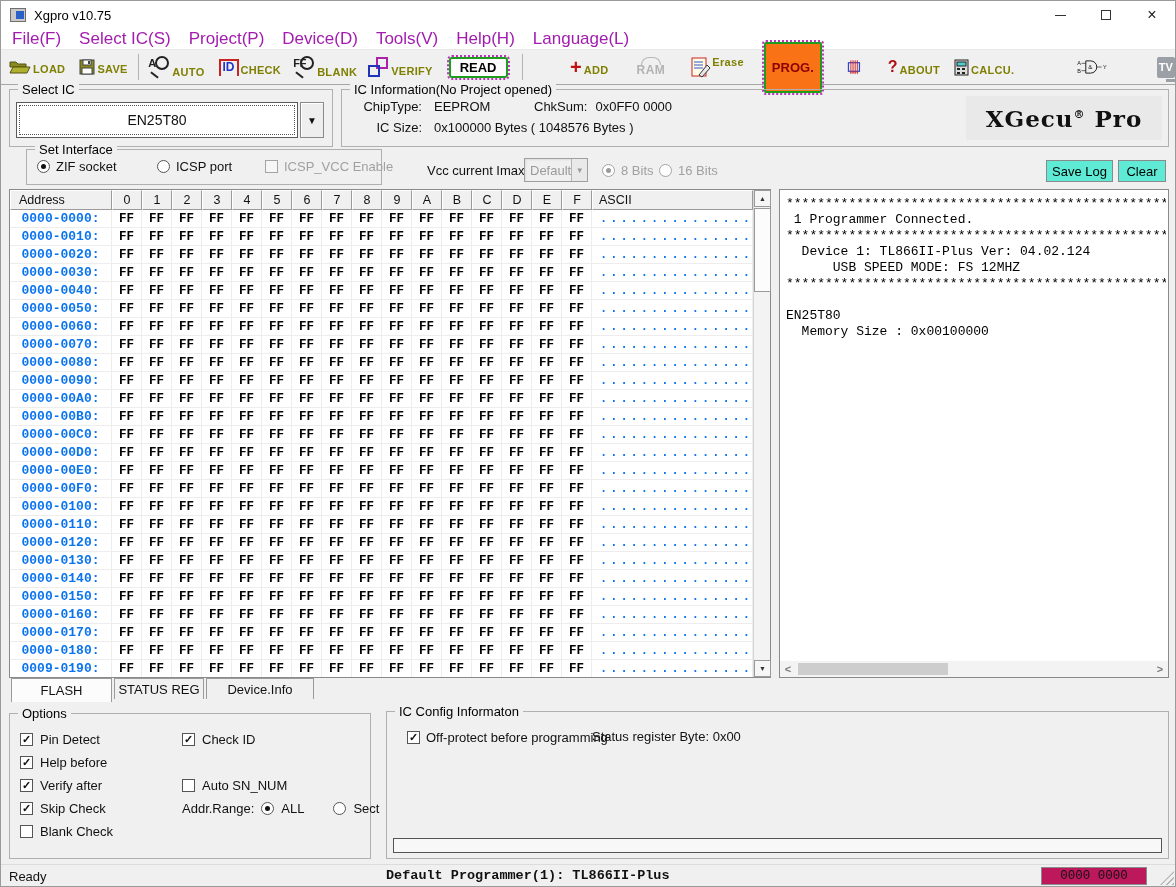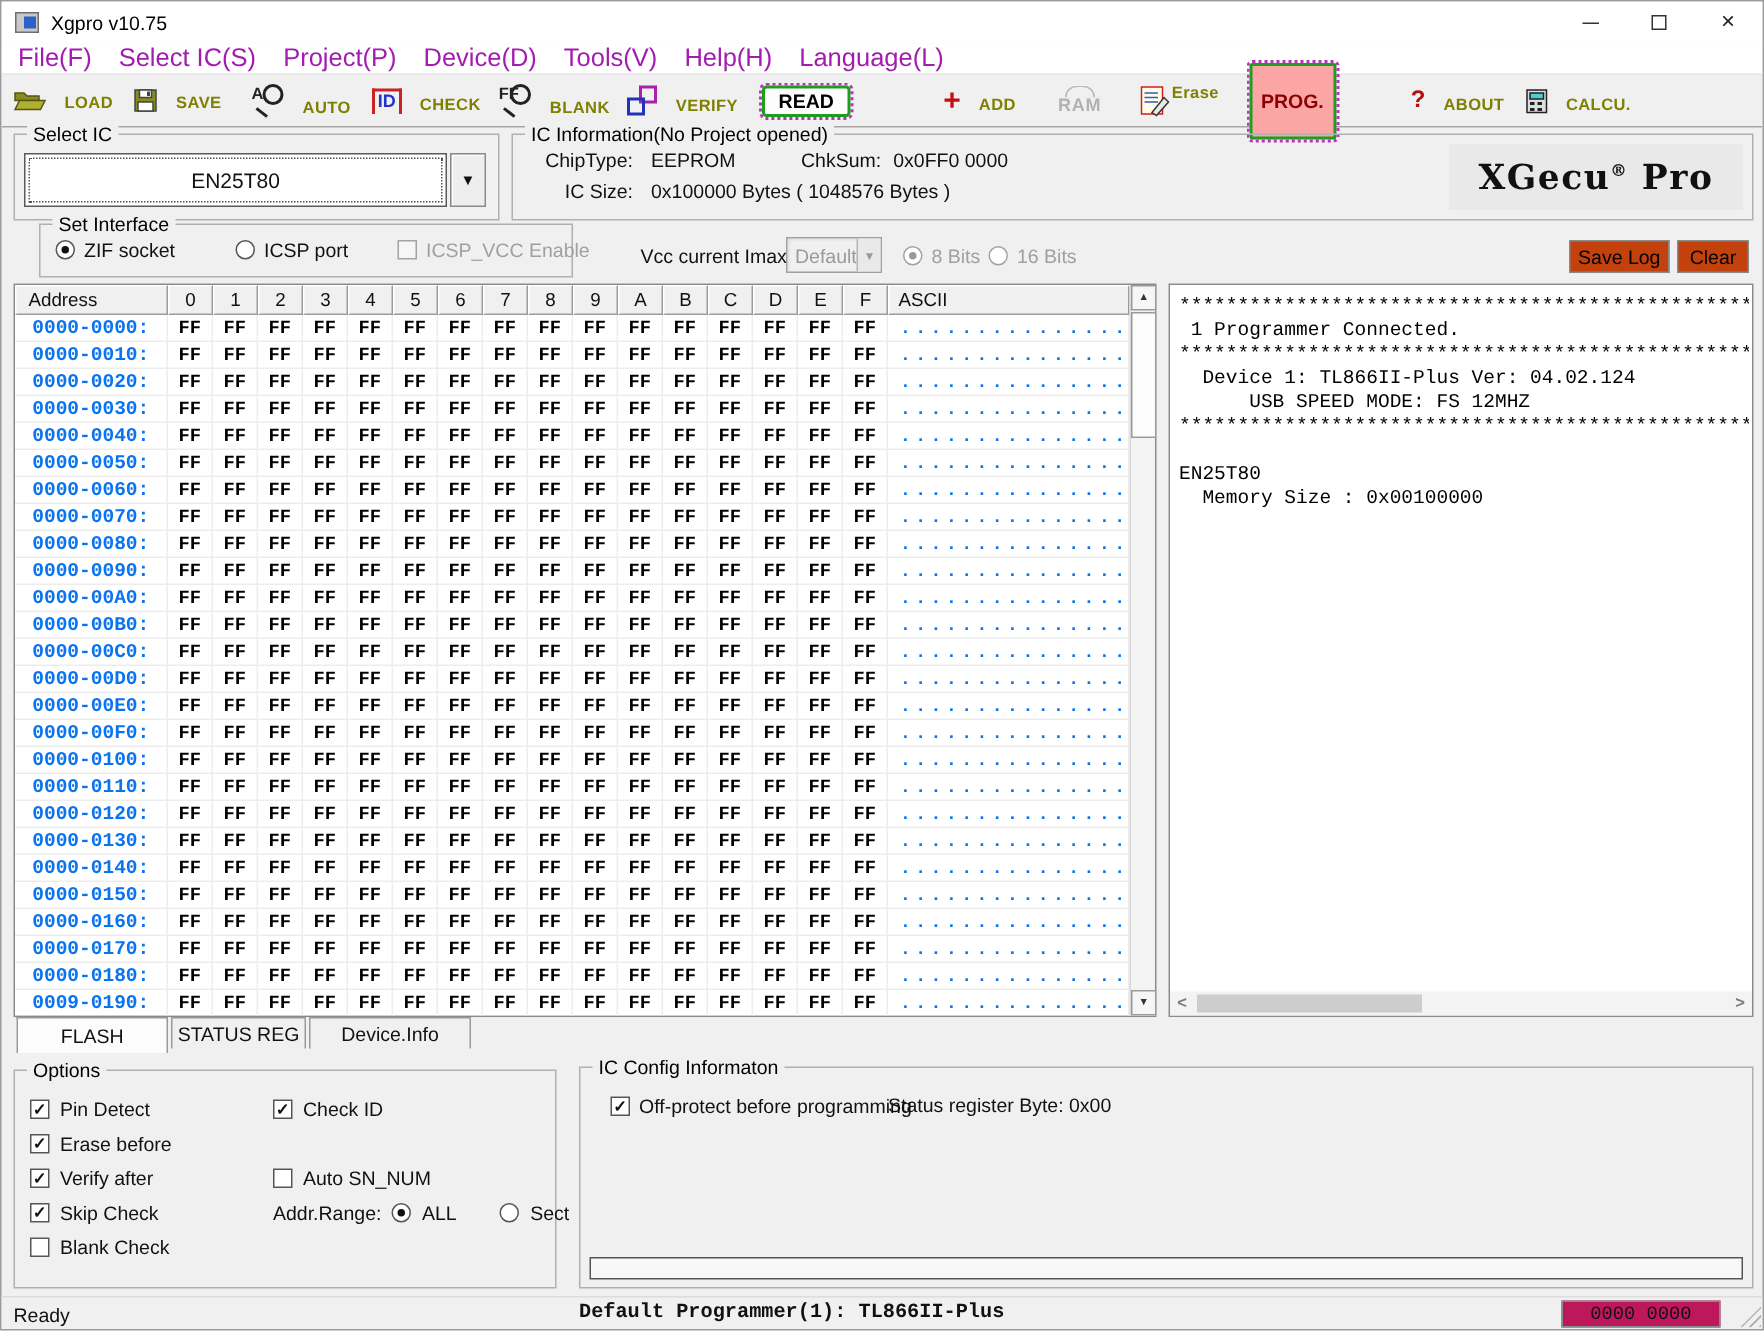--- a/index.html
+++ b/index.html
@@ -18,35 +18,35 @@
   .winbtns { margin-left:auto; display:flex; height:100%; }
   .winbtn { width:46px; height:100%; display:flex; align-items:center; justify-content:center; color:#222; }
   .ico-min { width:11px; height:1px; background:#333; }
   .ico-max { width:10px; height:10px; border:1px solid #333; }
   .ico-close { font-size:16px; line-height:1; }
   
   .menubar { height:20px; background:#fff; display:flex; align-items:center; padding-left:2px; }
   .menu-item { font-size:17px; padding:0 9px; color:#a21caf; }
   
   .toolbar { height:36px; background:#f0f0f0; border-top:1px solid #e8e8e8; border-bottom:1px solid #a6a6a6; display:flex; align-items:center; }
-  .tbtn { display:flex; align-items:flex-end; gap:12px; }
+  .tbtn { display:flex; align-items:flex-end; gap:2px; }
   .tlabel { font-size:11px; font-weight:bold; color:#7f7f00; letter-spacing:.3px; }
   .sep { width:1px; height:26px; background:#b3b3b3; margin:0 10px; }
   .icon-folder, .icon-floppy { display:inline-block; }
   .mag { position:relative; width:22px; height:22px; }
   .mag .ring { position:absolute; right:1px; top:0; width:14px; height:14px; border:2px solid #222; border-radius:50%; }
   .mag .handle { position:absolute; left:2px; bottom:2px; width:9px; height:2px; background:#222; transform:rotate(38deg); }
   .mag .glyph { position:absolute; left:0; top:1px; font-size:11px; font-weight:bold; color:#222; }
   .glyph-red { color:#b22; }
   .icon-id { font-size:12px; font-weight:bold; color:#2233cc; border-top:2px solid #cc2222; border-left:2px solid #cc2222; border-right:2px solid #cc2222; padding:0 2px 2px 2px; line-height:13px; }
   .icon-verify { position:relative; width:22px; height:20px; }
   .icon-verify .sq1 { position:absolute; left:1px; bottom:0; width:12px; height:12px; border:2px solid #2233bb; }
   .icon-verify .sq2 { position:absolute; right:1px; top:0; width:12px; height:12px; border:2px solid #aa22aa; }
   .read-btn { font-size:13px; font-weight:bold; color:#000; background:#fdfdfd; border:2px solid #1d9f1d; outline:2px dotted #bb33bb; border-radius:3px; padding:1px 9px; }
-  .prog-btn { font-size:13px; font-weight:bold; color:#8b0000; background:#fca5a5; border:2px solid #1d9f1d; outline:2px dotted #bb33bb; border-radius:2px; padding:16px 6px; }
+  .prog-btn { font-size:13px; font-weight:bold; color:#8b0000; background:#f97316; border:2px solid #1d9f1d; outline:2px dotted #bb33bb; border-radius:2px; padding:16px 6px; }
   .icon-plus { color:#c01010; font-size:20px; font-weight:bold; line-height:18px; }
   .ram-wrap { display:flex; flex-direction:column; align-items:center; }
   .ram-arc { width:20px; height:8px; border:1px solid #b8b8b8; border-bottom:none; border-radius:10px 10px 0 0; }
   .ram-txt { font-size:12px; font-weight:bold; color:#b2b2b2; letter-spacing:.5px; margin-top:-2px; }
   .erase-wrap { display:flex; align-items:flex-start; gap:1px; }
   .icon-about { color:#b01010; font-size:16px; font-weight:bold; }
   .tv-icon { width:30px; height:21px; background:#9aa0a6; border-radius:2px; color:#fff; font-size:11px; font-weight:bold; display:flex; align-items:center; justify-content:center; position:relative; }
   .tv-icon::after { content:""; position:absolute; bottom:-4px; left:9px; width:12px; height:3px; background:#9aa0a6; }
   
   .group { position:absolute; border:1px solid #b0b0b0; }
@@ -67,21 +67,21 @@
   .cb.disabled { border-color:#a3a3a3; background:#f6f6f6; }
   .radio { width:13px; height:13px; background:#fff; border:1px solid #555; border-radius:50%; position:relative; flex:0 0 13px; }
   .radio.on::after { content:""; position:absolute; inset:3px; border-radius:50%; background:#111; }
   .radio.disabled { border-color:#a3a3a3; }
   .radio.disabled.on::after { background:#9a9a9a; }
   .ctl-row { position:absolute; display:flex; align-items:center; gap:6px; font-size:13px; white-space:nowrap; }
   .dim { color:#a0a0a0; }
   .dd { display:flex; width:64px; height:24px; border:1px solid #9f9f9f; background:#f0f0f0; box-shadow:inset 1px 1px 2px #ddd; }
   .dd-val { flex:1; display:flex; align-items:center; padding-left:5px; font-size:13px; color:#9a9a9a; }
   .dd-btn { width:17px; border-left:1px solid #b5b5b5; background:#e9e9e9; display:flex; align-items:center; justify-content:center; font-size:8px; color:#9a9a9a; }
-  .pushbtn { position:absolute; height:22px; background:#c2410c; border:1px solid #8a8a8a; display:flex; align-items:center; justify-content:center; font-size:13px; color:#000; }
+  .pushbtn { position:absolute; height:22px; background:#5eead4; border:1px solid #8a8a8a; display:flex; align-items:center; justify-content:center; font-size:13px; color:#000; }
   
   .hex-panel { position:absolute; left:8px; top:188px; width:762px; height:489px; background:#fff; border:1px solid #8a8a8a; }
   .hex-header { position:absolute; left:0; top:0; right:17px; height:20px; display:flex; }
   .hcell { width:30px; height:20px; background:#f0f0f0; border:1px solid; border-color:#fff #9b9b9b #9b9b9b #fff; display:flex; align-items:center; justify-content:center; font-size:12.5px; }
   .hcell.haddr { width:102px; justify-content:flex-start; padding-left:8px; }
   .hcell.hascii { flex:1; justify-content:flex-start; padding-left:6px; }
   .hex-body { position:absolute; left:0; top:20px; right:17px; bottom:0; overflow:hidden; }
   .hex-row { display:flex; height:18px; }
   .cell { border-right:1px solid #ededed; border-bottom:1px solid #ededed; display:flex; align-items:center; justify-content:center; }
   .cell.addr { width:102px; color:#0a74f0; font-family:"Liberation Mono", monospace; font-weight:bold; font-size:13px; }
@@ -901,21 +901,21 @@
 
   <div class="group" style="left:8px; top:712px; width:362px; height:146px;">
     <div class="gtitle">Options</div>
     <div class="opt-col1">
         <div class="opt-row">
           <div class="cb">✓</div>
           <span>Pin Detect</span>
         </div>
         <div class="opt-row">
           <div class="cb">✓</div>
-          <span>Erase before</span>
+          <span>Help before</span>
         </div>
         <div class="opt-row">
           <div class="cb">✓</div>
           <span>Verify after</span>
         </div>
         <div class="opt-row">
           <div class="cb">✓</div>
           <span>Skip Check</span>
         </div>
         <div class="opt-row">

